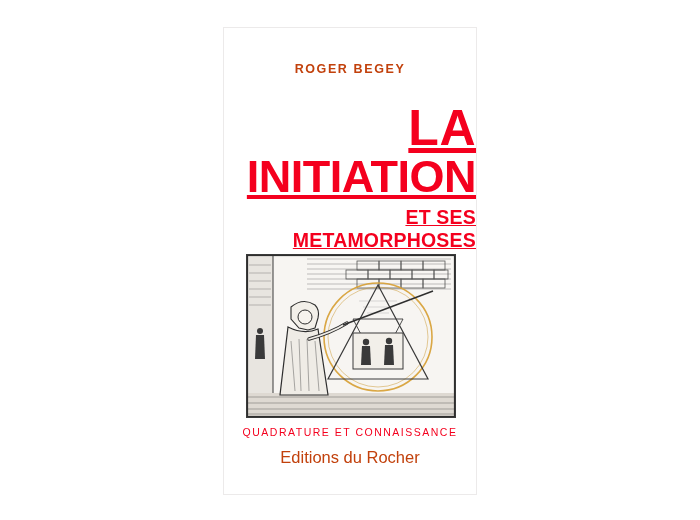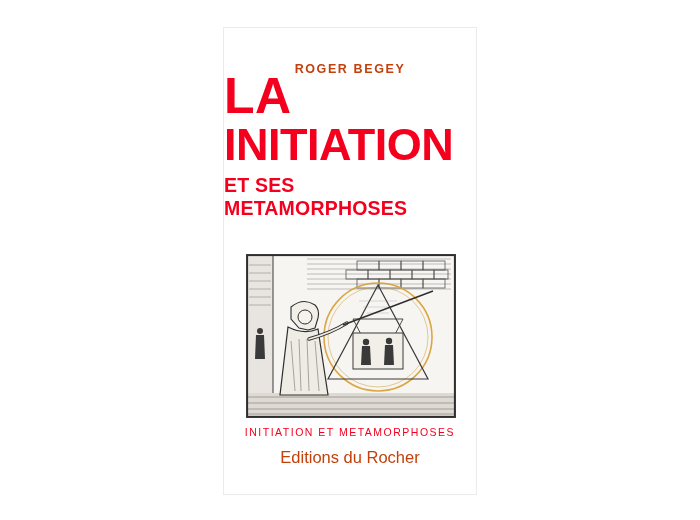--- a/index.html
+++ b/index.html
@@ -37,25 +37,26 @@
     width: 100%;
     text-align: center;
     font-size: 12.5px;
     letter-spacing: 1.6px;
     color: #c2410c;
     font-weight: 600;
   }
   
   #title-block {
     position: absolute;
-    top: 42px;
-    left: 0;
-    width: 100%;
-    text-align: left;
+    top: 74px;
+    left: 0;
+    width: 100%;
+    text-align: right;
     color: #f4001e;
+    text-decoration: underline;
   }
   .title-line {
     font-weight: bold;
     letter-spacing: 0.5px;
     line-height: 0.99;
     display: block;
   }
   #title-line-1 {
     font-size: 50px;
     margin-top: 2px;
@@ -219,16 +220,16 @@
           <path d="M62 84 q22 -6 38 -16" fill="none" stroke="#2e2e2e" stroke-width="3.4" stroke-linecap="round"></path>
           <path d="M62 84 q22 -6 38 -16" fill="none" stroke="#efece6" stroke-width="1.6" stroke-linecap="round"></path>
         </g>
 
         <line x1="96" y1="70" x2="186" y2="36" stroke="#2e2e2e" stroke-width="1.4"></line>
 
         <rect x="0.5" y="0.5" width="207" height="161" fill="none" stroke="#2e2e2e" stroke-width="1.2"></rect>
       </svg>
     </div>
 
-    <div id="collection">INITIATION ET METAMORPHOSES</div>
+    <div id="collection">QUADRATURE ET CONNAISSANCE</div>
     <div id="publisher">Editions du Rocher</div>
   </div>
 </div>
 
 </body></html>

